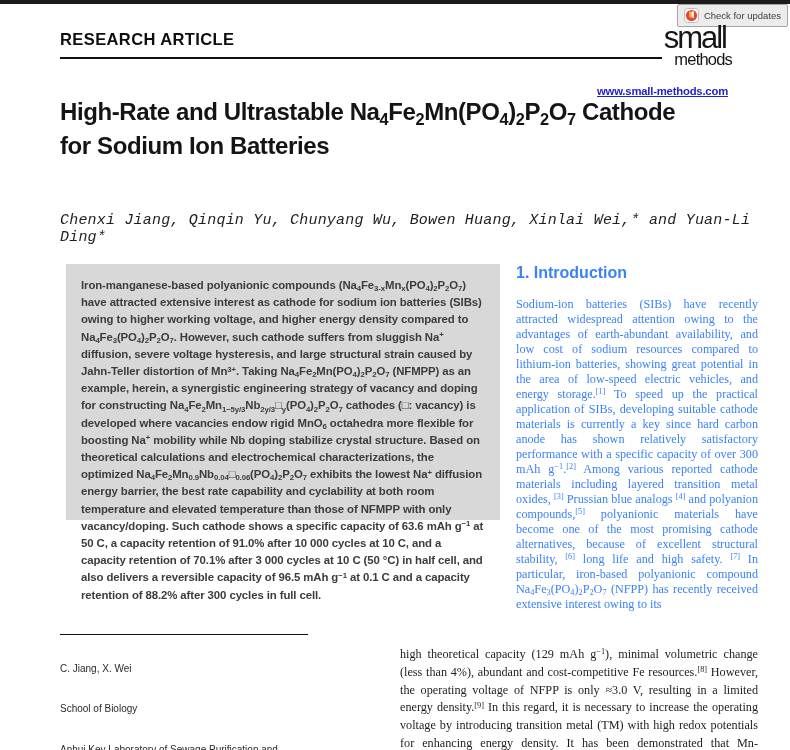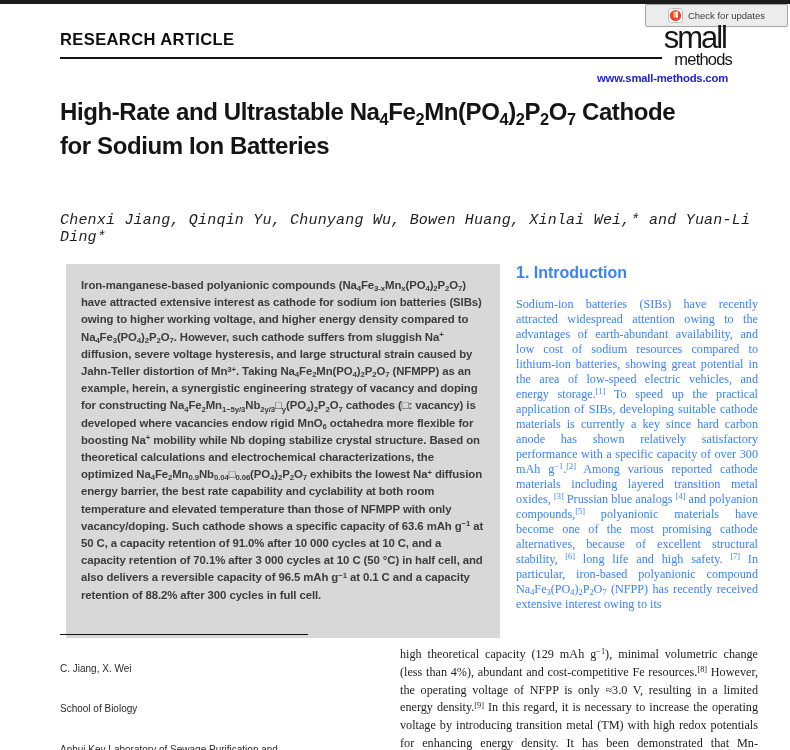--- a/index.html
+++ b/index.html
@@ -4,42 +4,42 @@
 <style>
   html,body{margin:0;padding:0;background:#fff;}
   .page{position:relative;width:790px;height:750px;overflow:hidden;background:#ffffff;
         font-family:"Liberation Sans",sans-serif;color:#1a1a1a;}
   sub,sup{font-size:68%;line-height:0;position:relative;vertical-align:baseline;}
   sup{top:-0.45em;} sub{top:0.28em;}
 
   .top-strip{position:absolute;left:0;top:0;width:790px;height:4px;background:#1b1b1b;}
 
   .badge{position:absolute;top:4px;right:2px;height:23px;display:flex;align-items:center;gap:5px;
-         background:#ececec;border:1px solid #a5a5a5;border-radius:2px;padding:0 22px;
+         background:#ececec;border:1px solid #a5a5a5;border-radius:2px;padding:0 6px;
          font-size:9.5px;color:#3c3c3c;cursor:pointer;box-sizing:border-box;}
   .badge svg{display:block;}
 
   .section-label{position:absolute;left:60px;top:30px;font-size:16.5px;font-weight:bold;
                  letter-spacing:0.4px;color:#0e0e0e;}
   .header-rule{position:absolute;left:60px;top:57px;width:602px;height:2px;background:#111;}
 
   .logo{position:absolute;top:24px;right:64px;text-align:right;color:#161616;}
   .logo-small{font-size:31px;font-weight:normal;letter-spacing:-2px;line-height:28px;}
   .logo-methods{font-size:16.5px;letter-spacing:-0.8px;line-height:15px;margin-right:-6px;}
-  .logo-url{font-size:11.3px;font-weight:bold;color:#2323cc;margin-top:5px;margin-right:-2px;
-            letter-spacing:-0.2px;cursor:pointer;}
+  .logo-url{font-size:11.3px;font-weight:bold;color:#2323cc;margin-top:18px;margin-right:-2px;
+            letter-spacing:-0.2px;cursor:pointer;text-decoration:underline;}
 
   .title{position:absolute;left:60px;top:95px;}
   .title-line{font-size:24px;font-weight:bold;color:#141414;line-height:34px;
               letter-spacing:-0.4px;white-space:nowrap;}
 
   .authors{position:absolute;left:60px;top:212px;font-size:15px;font-style:italic;
            color:#1f1f1f;letter-spacing:0.2px;font-family:Liberation Mono, monospace;}
 
-  .abstract{position:absolute;left:66px;top:264px;width:434px;height:374px;background:#d8d8d8;
+  .abstract{position:absolute;left:66px;top:264px;width:434px;height:256px;background:#d8d8d8;
             padding:13px 15px;box-sizing:border-box;}
   .abstract-text{font-weight:bold;font-size:11.4px;line-height:17.2px;color:#3c3c3c;
                  letter-spacing:-0.1px;}
 
   .intro-col{position:absolute;left:516px;top:264px;width:242px;}
   .intro-heading{font-size:16px;font-weight:bold;color:#3b82f6;margin-bottom:15px;}
   .intro-text{font-family:"Liberation Serif",serif;font-size:12.2px;line-height:15px;
               text-align:justify;color:#3b82f6;height:360px;overflow:hidden;}
 
   .wide-text{position:absolute;left:400px;top:646px;width:358px;

